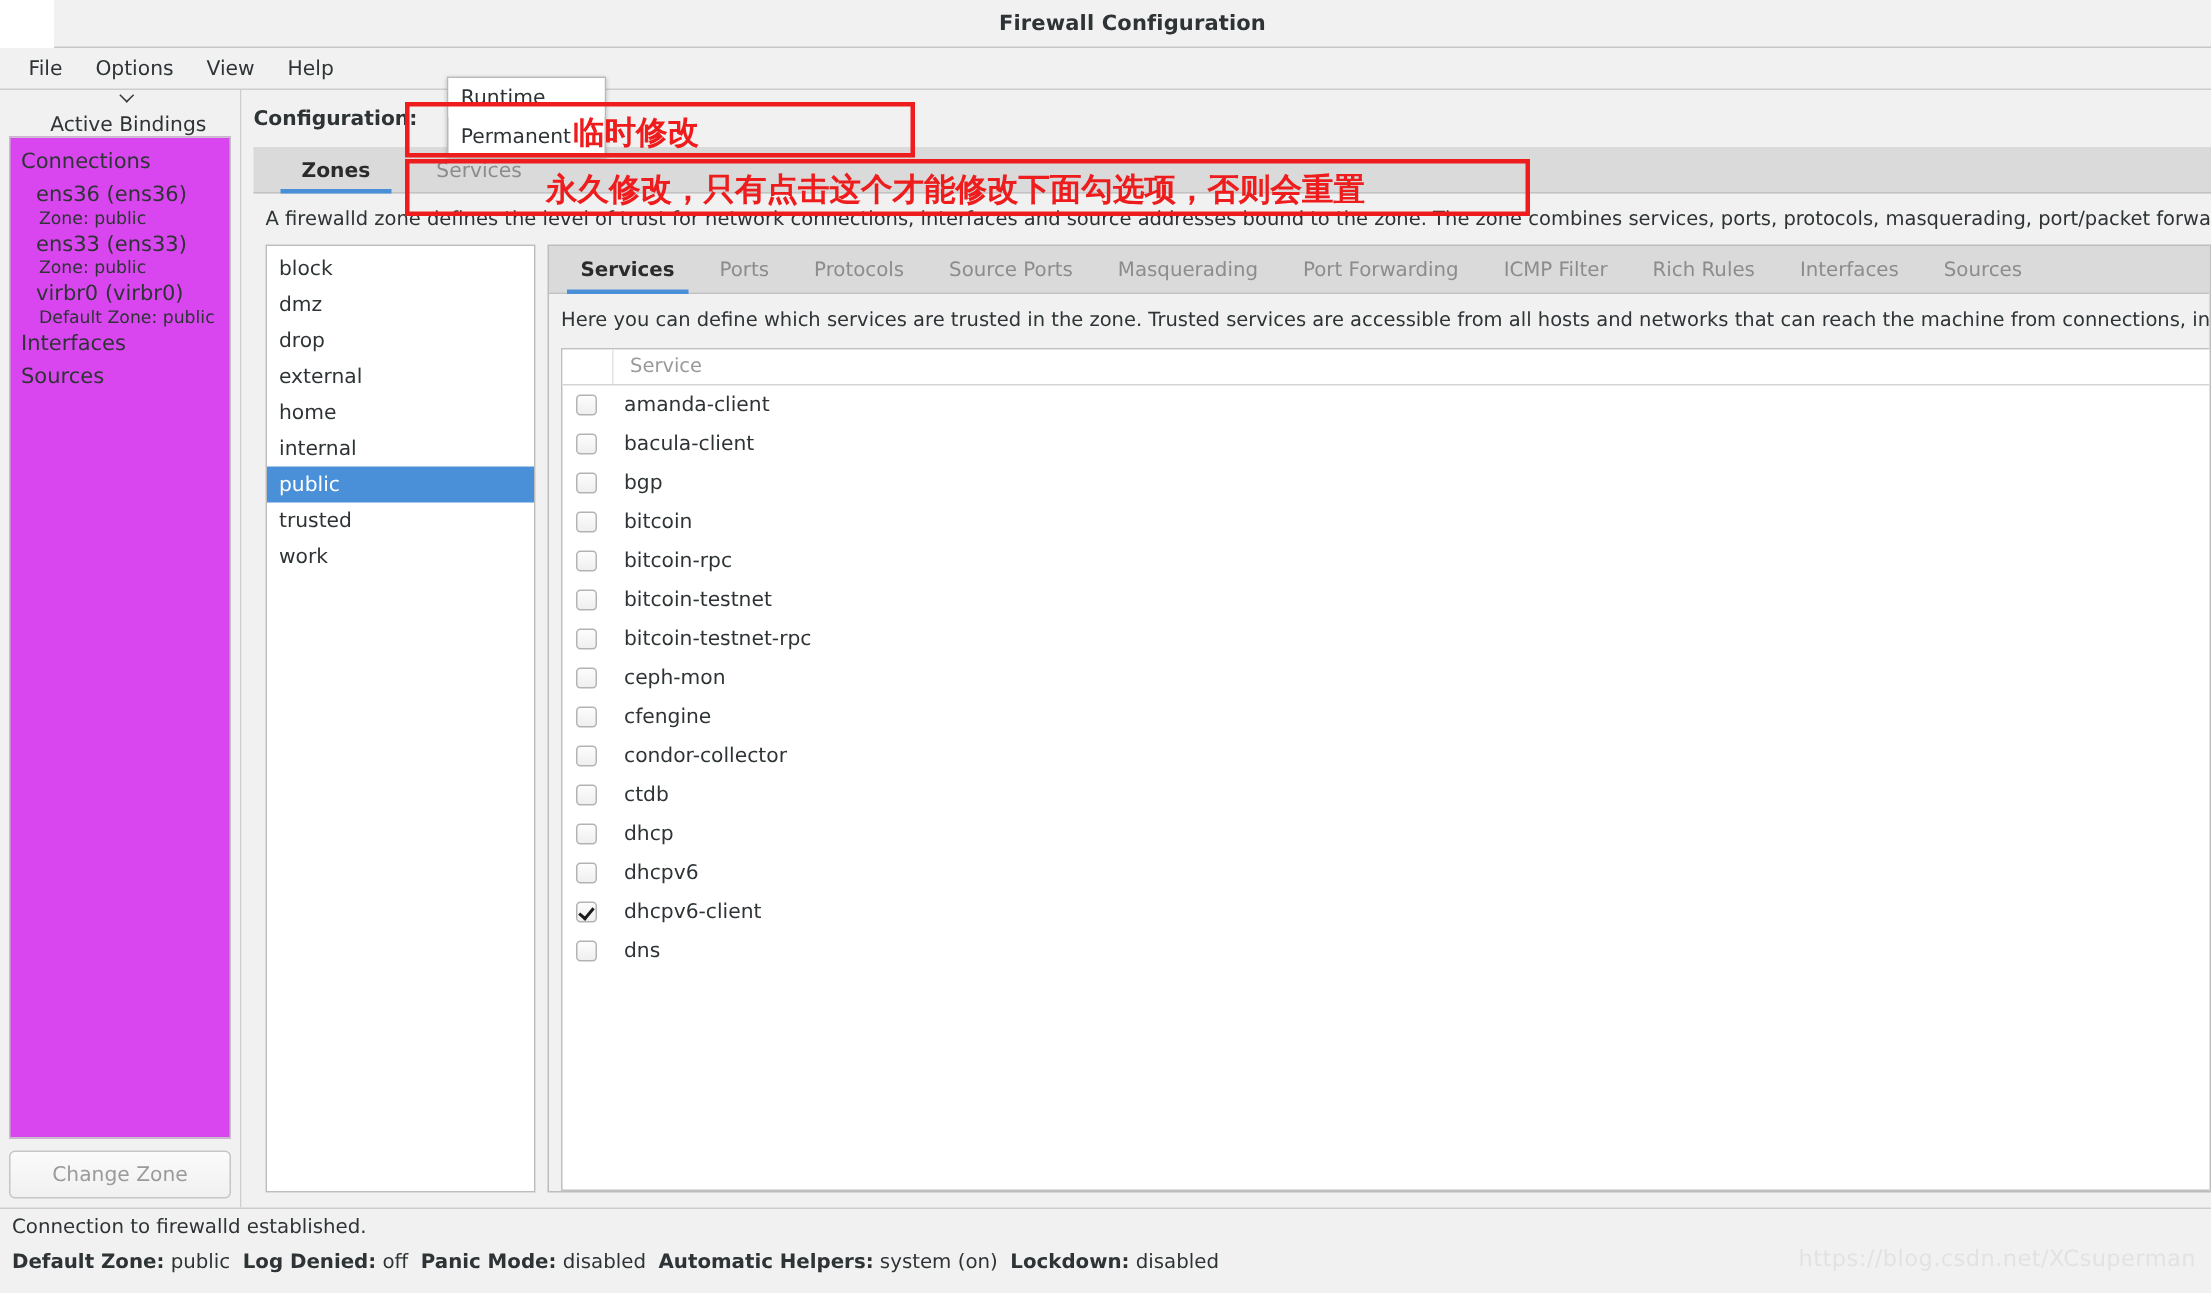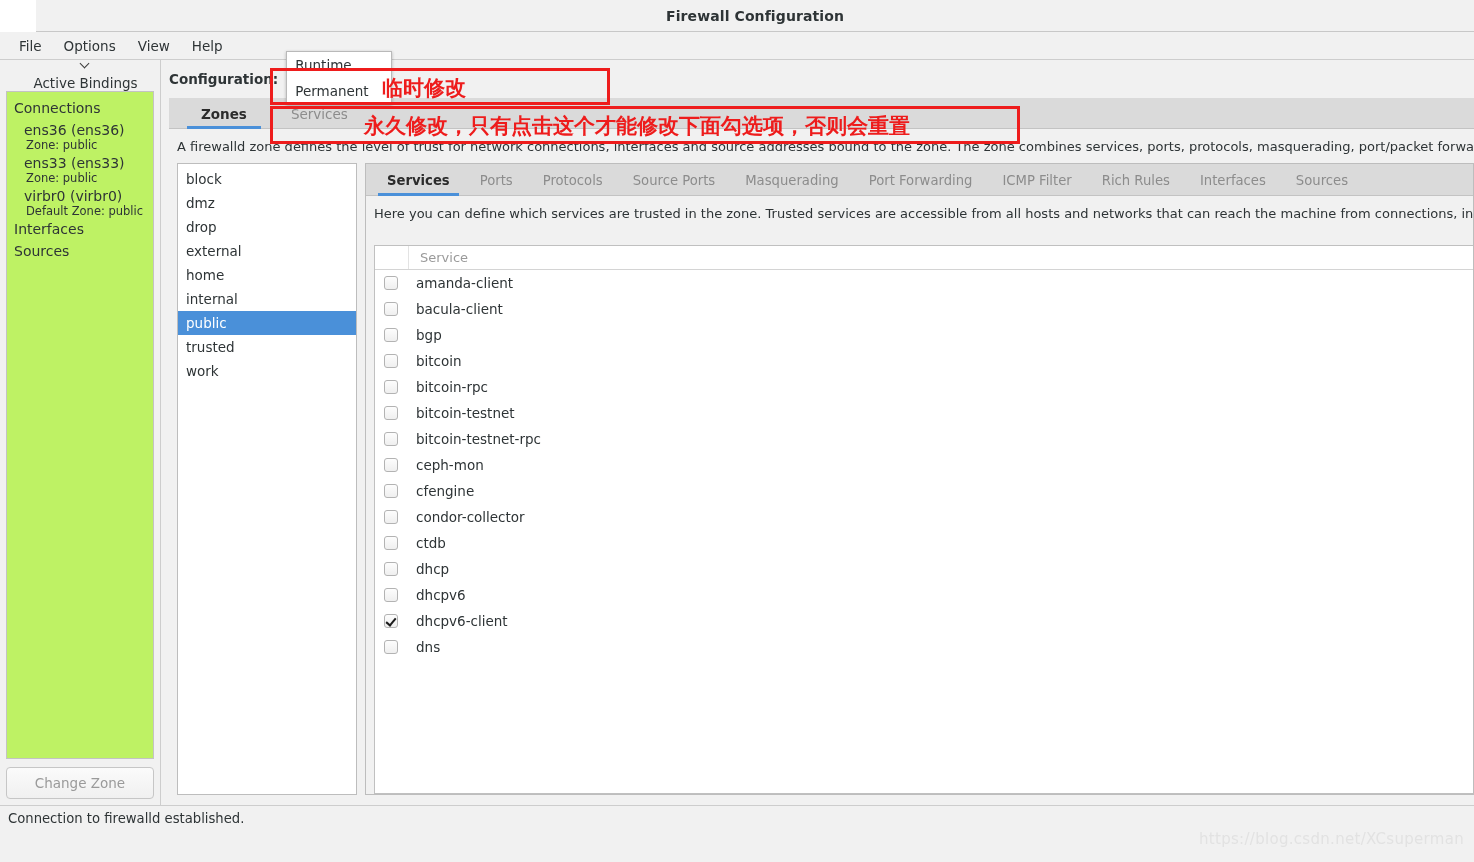--- a/index.html
+++ b/index.html
@@ -90,21 +90,21 @@
     content:"";
     position:absolute;
     left: 0; top: 0px;
     width: 6px; height: 6px;
     border-right: 1.6px solid #3b3b3b;
     border-bottom: 1.6px solid #3b3b3b;
     transform: rotate(45deg);
   }
   .bindings-box {
     flex: 1;
-    background: #bef264;
+    background: #d946ef;
     border: 1px solid #c3c3c3;
     box-sizing: border-box;
     padding: 5px 0 0 0;
     overflow: hidden;
   }
   .bind-group {
     font-size: 14px;
     padding: 3px 0 3px 7px;
     color: #2e3436;
     cursor: default;
@@ -142,21 +142,21 @@
     align-items: center;
     gap: 8px;
     padding-left: 0px;
   }
   .config-label { font-weight: bold; font-size: 13.5px; }
 
   
   .combo-wrap { position: relative; width: 104px; height: 26px; }
   .combo-pop {
     position: absolute;
-    left: 0; top: -15px;
+    left: 12px; top: -15px;
     width: 104px;
     background: #ffffff;
     border: 1px solid #b9b9b9;
     box-shadow: 0 1px 3px rgba(0,0,0,.25);
     z-index: 40;
   }
   .combo-pop .opt {
     padding: 5px 8px;
     font-size: 13.5px;
     color: #2e3436;
@@ -266,21 +266,21 @@
     font-size: 13px;
     line-height: 1.55;
     color: #2e3436;
     padding: 8px 10px 8px 8px;
     white-space: nowrap;
     overflow: hidden;
     flex-shrink: 0;
   }
   .svc-table {
     flex: 1;
-    margin: 13px 0 0 8px;
+    margin: 0 0 0 8px;
     background: #ffffff;
     border: 1px solid #c0c0c0;
     border-right: none;
     box-sizing: border-box;
     overflow: hidden;
     display: flex;
     flex-direction: column;
     min-height: 0;
   }
   .svc-head {
@@ -530,20 +530,32 @@
               </div>
           </div>
         </div>
       </div>
     </div>
   </div>
 </div>
 
 <div class="statusbar">
   <div class="status-line1">Connection to firewalld established.</div>
+  <div class="status-line2">
+    <b>Default Zone:</b>
+    <span class="val">public</span>&nbsp;
+    <b>Log Denied:</b>
+    <span class="val">off</span>&nbsp;
+    <b>Panic Mode:</b>
+    <span class="val">disabled</span>&nbsp;
+    <b>Automatic Helpers:</b>
+    <span class="val">system (on)</span>&nbsp;
+    <b>Lockdown:</b>
+    <span class="val">disabled</span>
+  </div>
   <div class="watermark">https://blog.csdn.net/XCsuperman</div>
 </div>
 
 <div class="anno-box" style="left:270px; top:68px; width:340px; height:37px;"></div>
 <div class="anno-text" style="left:382px; top:74px; font-size:21px;">临时修改</div>
 
 <div class="anno-box" style="left:270px; top:106px; width:750px; height:38px;"></div>
 <div class="anno-text" style="left:364px; top:112px; font-size:21px;">永久修改，只有点击这个才能修改下面勾选项，否则会重置</div>
 
 </body></html>

